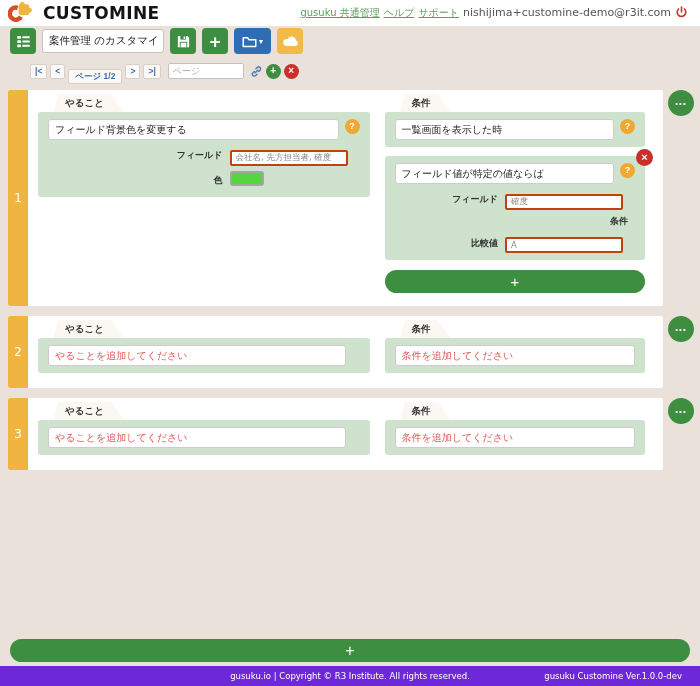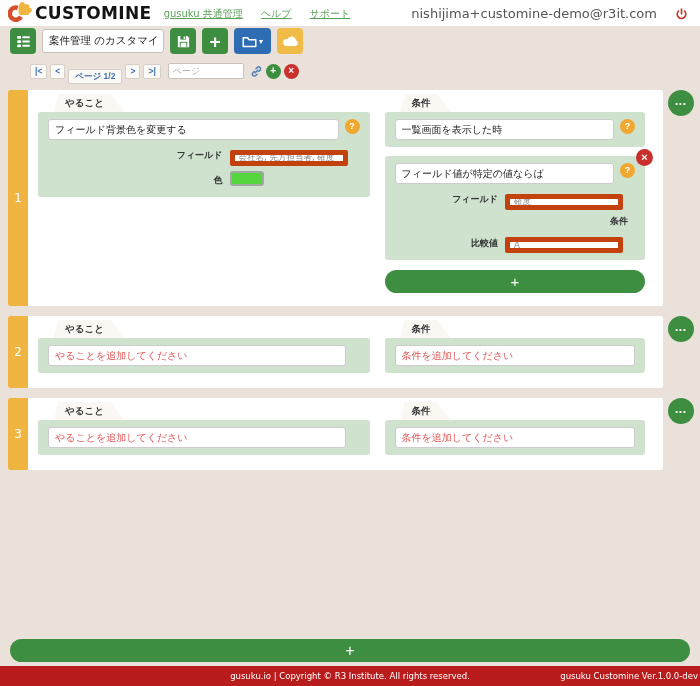--- a/index.html
+++ b/index.html
@@ -6,25 +6,25 @@
   html,body { width:700px; height:686px; }
   body {
     font-family: "DejaVu Sans", sans-serif;
     background:#eae2da;
     display:flex; flex-direction:column;
     overflow:hidden;
   }
   
   .topbar { height:26px; background:#fff; display:flex; align-items:center;
     justify-content:space-between; padding:0 12px 0 8px; flex:0 0 auto; }
-  .logo { display:flex; align-items:center; gap:3px; cursor:pointer; }
+  .logo { display:flex; align-items:center; gap:11px; cursor:pointer; }
   .logo-text { font-weight:bold; font-size:17px; color:#141414; letter-spacing:.3px; }
-  .topnav { display:flex; align-items:flex-end; gap:18px; }
+  .topnav { display:flex; align-items:flex-start; gap:4px; }
   .topnav a { color:#5ba05b; font-size:10px; text-decoration:underline; cursor:pointer; }
-  .email { color:#555; font-size:13px;margin-left:43px; }
+  .email { color:#555; font-size:11px; }
   .power { display:flex; align-items:center; cursor:pointer; }
   
   .toolbar { height:30px; display:flex; align-items:center; gap:6px; padding:0 10px; flex:0 0 auto; }
   .tb-btn { width:26px; height:26px; border:none; border-radius:4px; color:#fff;
     display:flex; align-items:center; justify-content:center; cursor:pointer; flex:0 0 auto; }
   .tb-green { background:#3e8e41; }
   .tb-blue  { background:#2e6db4; width:37px; gap:2px; }
   .tb-yellow{ background:#f0bc47; }
   .tb-plus  { font-size:19px; font-weight:bold; line-height:1; }
   .app-title-input { width:122px; height:24px; border:1px solid #c9c2ba; border-radius:3px;
@@ -63,37 +63,37 @@
   .inp-row { display:flex; align-items:flex-start; }
   .main-input { flex:1; min-width:0; height:21px; border:1px solid #ccc; border-radius:3px;
     font-size:10px; padding:0 6px; color:#222; font-family:inherit; }
   .main-input.red-ph::placeholder { color:#e05555; opacity:1; }
   .help-btn { width:15px; height:15px; border:none; border-radius:50%; background:#f0a830;
     color:#fff; font-weight:bold; font-size:9px; line-height:1; margin-left:6px;
     display:flex; align-items:center; justify-content:center; cursor:pointer; flex:0 0 auto; }
   .field-row { display:flex; align-items:center; margin-top:5px; }
   .field-label { flex:1; text-align:right; font-size:9px; font-weight:bold; color:#333; padding-right:7px; }
   .field-ctl { width:118px; margin-right:12px; flex:0 0 auto; }
-  .field-input { width:100%; height:16px; border:5px solid #c2410c; border-radius:2px;
+  .field-input { width:100%; height:16px; border:2px solid #c2410c; border-radius:2px;
     font-size:8.5px; color:#8a8a8a; padding:0 4px; font-family:inherit; }
   .swatch { width:34px; height:15px; background:#55d63e; border:2px solid #a0a8a0;
     border-radius:3px; cursor:pointer; }
   .sub-panel { margin-top:9px; }
   .remove-btn { position:absolute; top:-7px; right:-8px; width:17px; height:17px; border:none;
     border-radius:50%; background:#c9302c; color:#fff; font-size:11px; font-weight:bold;
     line-height:1; display:flex; align-items:center; justify-content:center; cursor:pointer; z-index:2; }
   .add-cond-btn { margin-top:10px; width:100%; height:23px; border:none; border-radius:12px;
     background:#3e8e41; color:#fff; font-size:15px; line-height:1; cursor:pointer; }
   .empty-card { min-height:72px; }
   
   .add-row-btn { flex:0 0 auto; margin:0 10px 4px; height:23px; border:none; border-radius:12px;
     background:#3e8e41; color:#fff; font-size:16px; line-height:1; cursor:pointer; }
-  .footer { flex:0 0 auto; height:20px; background:#b91c1c; color:#fff; font-size:8.5px;
+  .footer { flex:0 0 auto; height:20px; background:#6d28d9; color:#fff; font-size:8.5px;
     display:flex; align-items:center; justify-content:center; position:relative; }
-  .footer .ver { position:absolute; right:2px; }
+  .footer .ver { position:absolute; right:18px; }
 </style>
 </head>
 <body>
 
 <header class="topbar">
   <div class="logo">
     <span style="display:flex;">
       <svg width="24" height="23" viewBox="0 0 26 24">
         <path d="M14 15.5 a6.5 6.5 0 1 1 -3.5 -9.5" stroke="#d4502a" stroke-width="5" fill="none"></path>
         <g fill="#f0b541">

